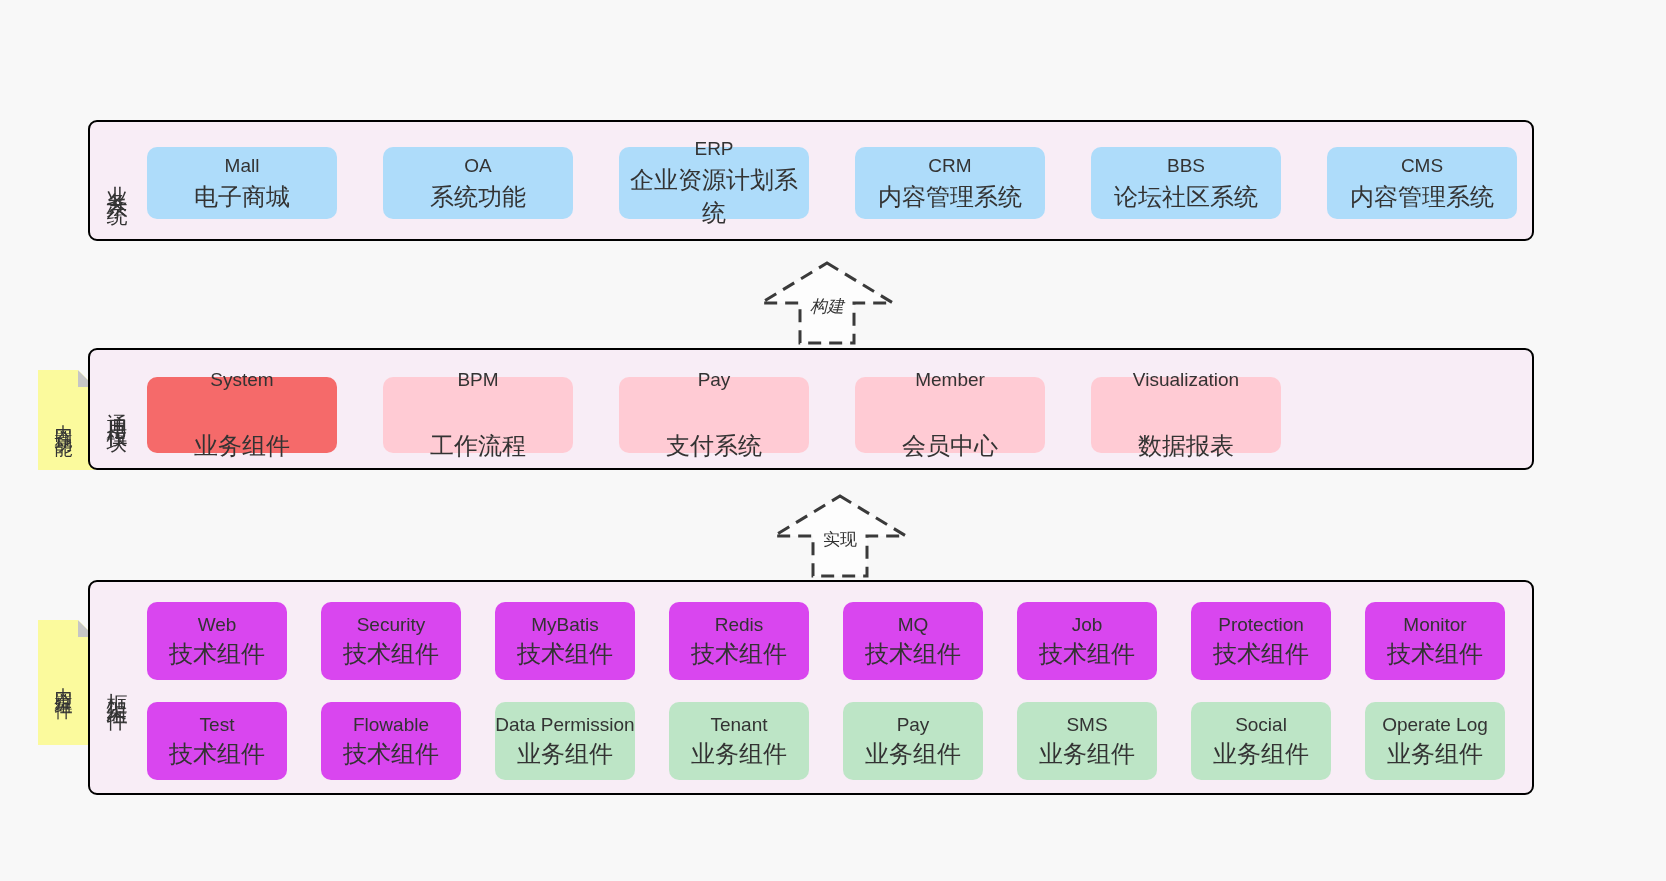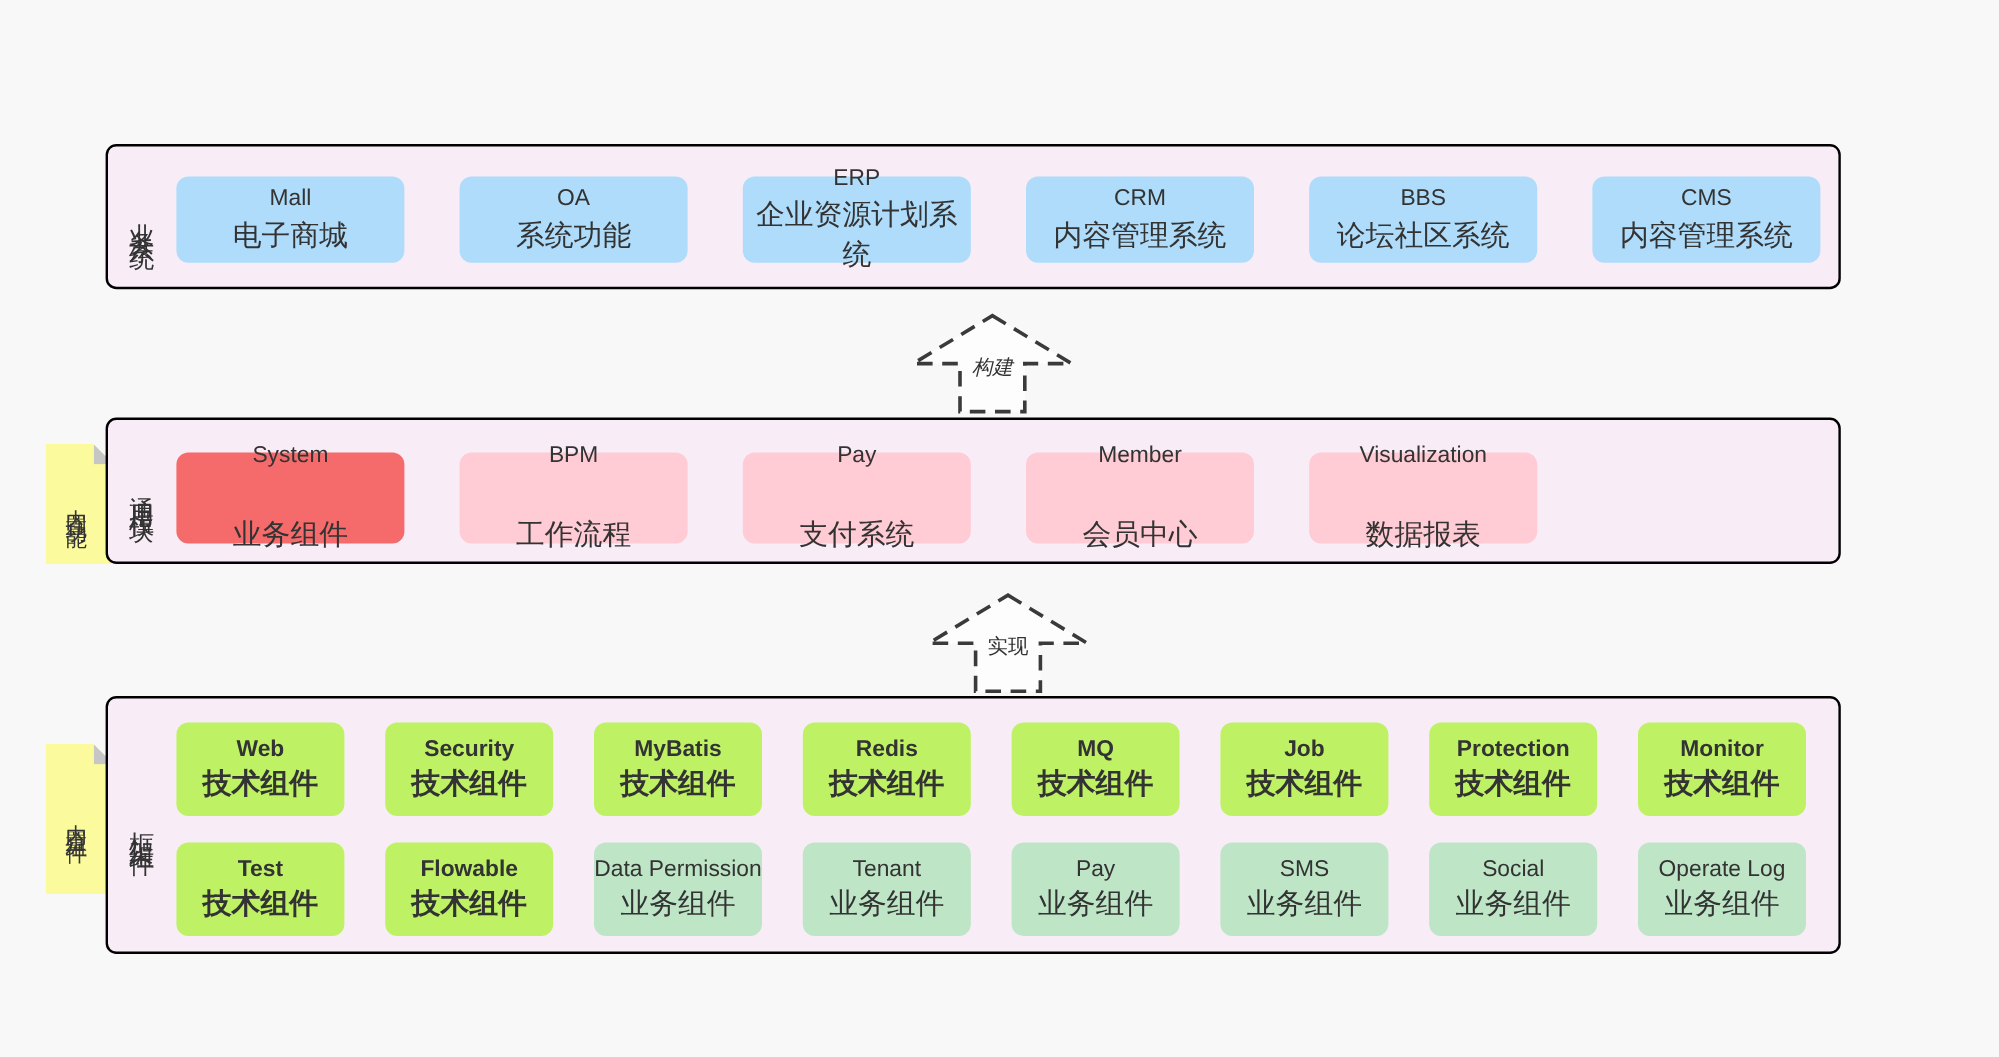--- a/index.html
+++ b/index.html
@@ -51,21 +51,21 @@
   }
   .box-wide { width:190px; height:72px; }
   .layer-modules .box-wide { height:76px;gap:35px; }
   .box-narrow { width:140px; height:78px; line-height:1.35; }
   .box-name { font-size:19px; }
   .box-desc { font-size:24px; }
 
   .blue        { background:#aedcfa; }
   .red         { background:#f56a6a; }
   .pink        { background:#ffcbd4; }
-  .green       { background:#bef264;font-weight:bold; }
+  .green       { background:#d946ef; }
   .green-light { background:#bde5c6; }
 
   
   .sticky {
     position:absolute; left:38px; width:57px;
     background:#fbfa9d;
     clip-path:polygon(0 0, calc(100% - 17px) 0, 100% 17px, 100% 100%, 0 100%);
     display:flex; align-items:center; justify-content:center;
     z-index:0;
   }

